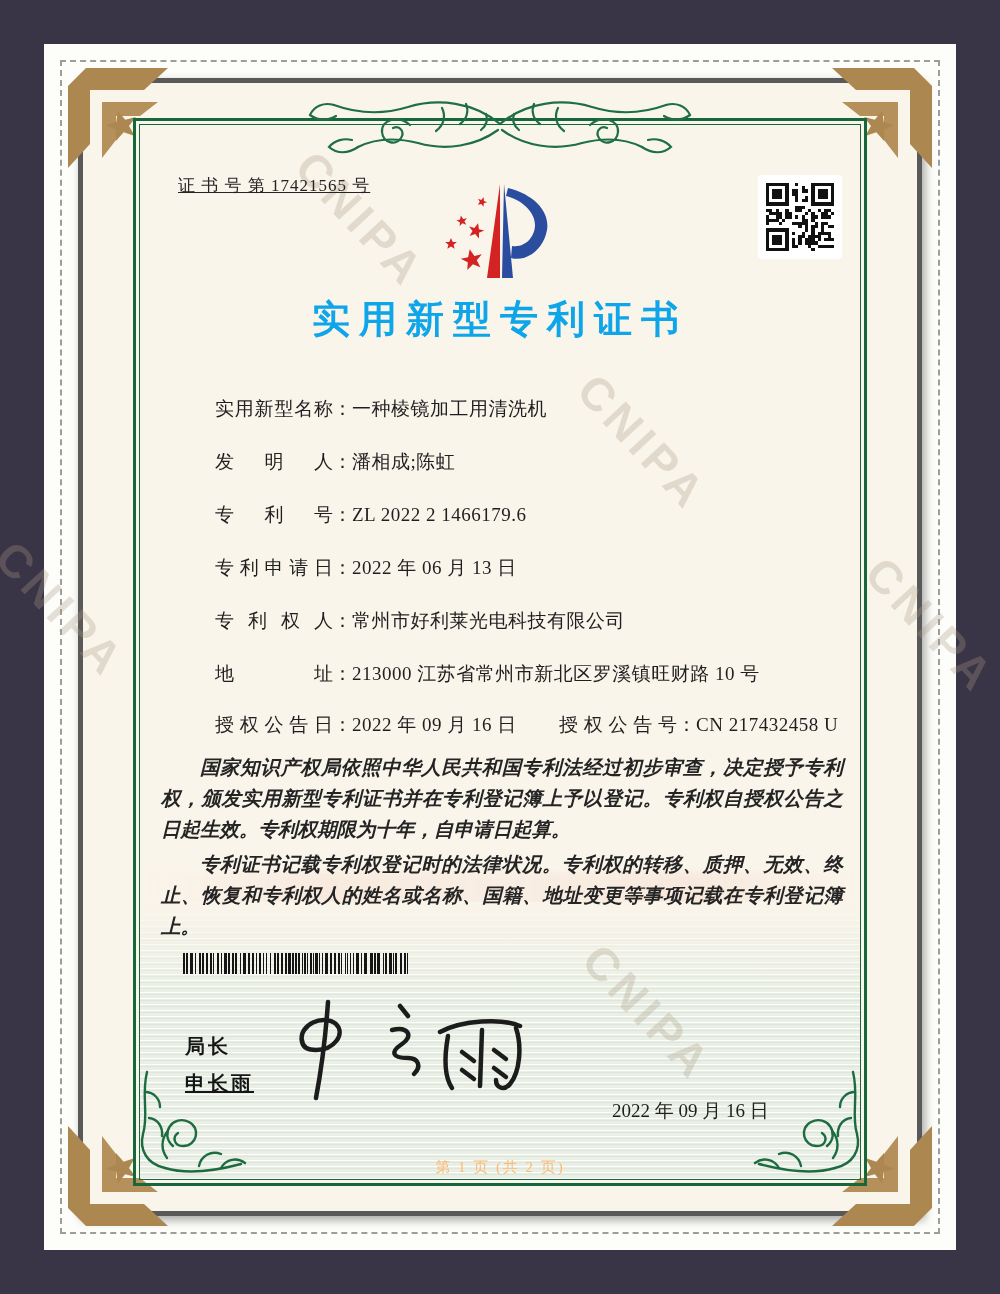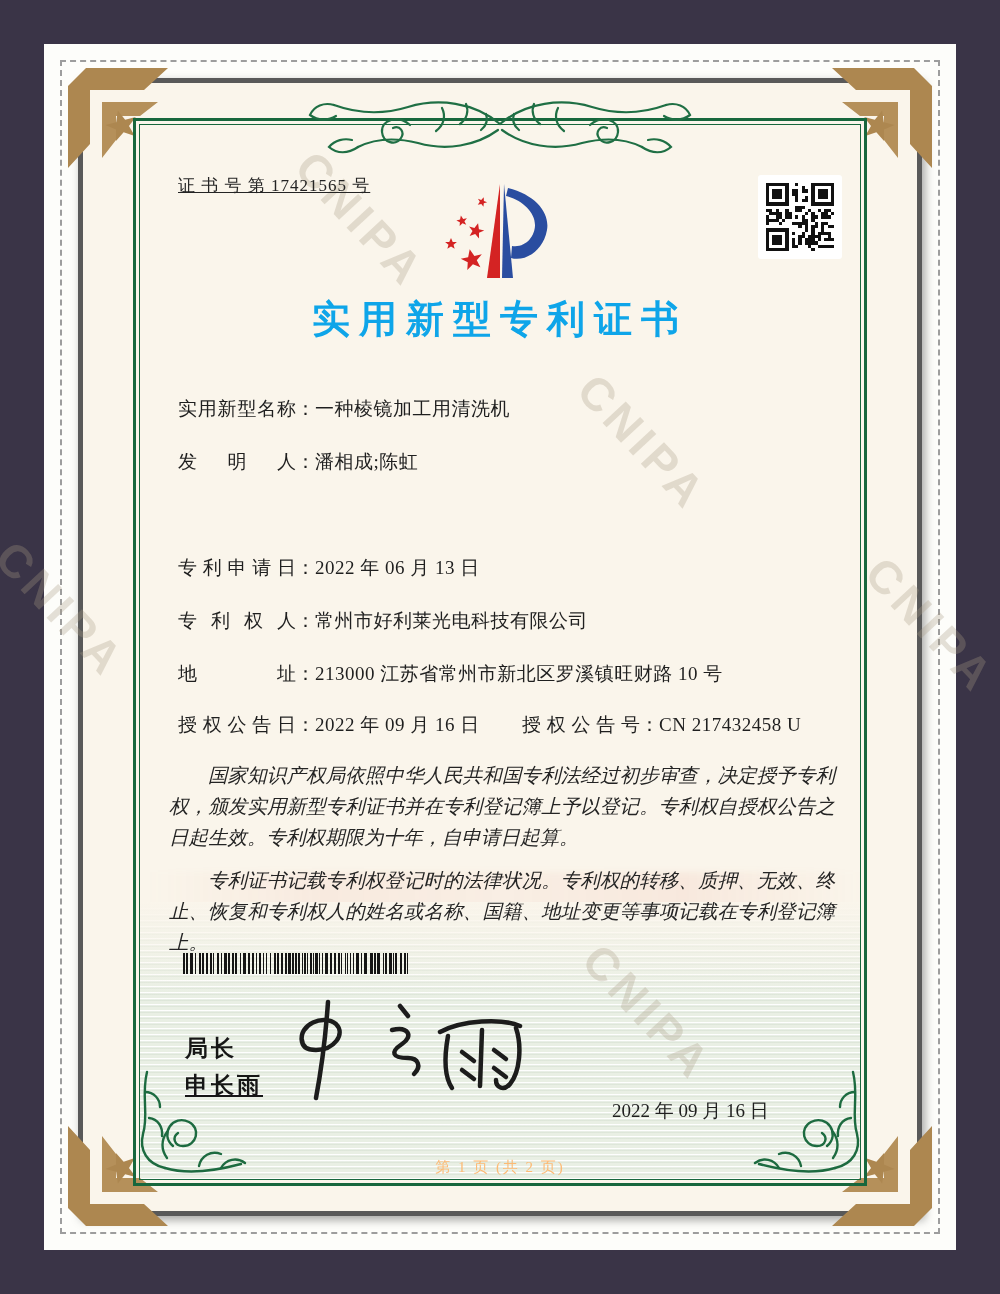--- a/index.html
+++ b/index.html
@@ -34,29 +34,29 @@
   .stamp-ghost{position:absolute;left:145px;top:872px;width:720px;height:34px;z-index:2;
       background:linear-gradient(90deg,rgba(231,119,92,0),rgba(231,119,92,.08),rgba(231,119,92,.05),rgba(231,119,92,.09),rgba(231,119,92,0));
       filter:blur(3px);}
   .certno{position:absolute;left:178px;top:174px;font-size:17px;letter-spacing:1px;color:#242424;z-index:5;text-decoration:underline;}
   .logo{position:absolute;left:432px;top:170px;width:150px;height:118px;z-index:5;}
   .qrpad{position:absolute;left:758px;top:175px;width:84px;height:84px;background:#fff;border-radius:3px;z-index:5;}
   .qrpad svg{position:absolute;inset:8px;}
   .title{position:absolute;left:0;right:0;top:294px;text-align:center;font-size:38px;font-weight:700;
          letter-spacing:9px;color:#0ea5e9;z-index:5;}
   .frow{position:absolute;left:178px;font-size:19px;color:#1f1f1f;white-space:nowrap;z-index:5;width:690px;}
-  .flabel{display:inline-block;width:118px;text-align:justify;text-align-last:justify;}
+  .flabel{display:inline-block;width:118px;text-align:justify;text-align-last:justify;margin-left:37px;}
   .fvalue{letter-spacing:.5px;}
   .grant2{position:absolute;left:344px;top:0;}
   .paras{position:absolute;left:157px;top:748px;width:690px;z-index:5;
          font-size:19.5px;line-height:31px;text-align:justify;color:#242424;font-style:italic;}
-  .paras p{margin:12px;text-indent:2em;}
+  .paras p{margin:4px;text-indent:2em;font-weight:bold;}
   .barcode{position:absolute;left:183px;top:953px;width:228px;height:21px;z-index:5;}
   .officer{position:absolute;left:185px;z-index:5;font-family:"Liberation Sans","DejaVu Sans",sans-serif;
-           font-size:23px;font-weight:600;letter-spacing:3px;color:#161616;}
+           font-size:20px;font-weight:600;letter-spacing:3px;color:#161616;}
   .officer.t1{top:1033px;} .officer.t2{top:1070px;text-decoration:underline;}
   .sig{position:absolute;left:272px;top:996px;width:260px;height:110px;z-index:5;}
   .date{position:absolute;left:612px;top:1098px;font-size:19px;color:#1f1f1f;z-index:5;}
   .footer{position:absolute;left:0;right:0;top:1158px;text-align:center;font-size:15px;
           letter-spacing:2px;color:#fdba74;z-index:5;}
 </style>
 </head>
 <body>
 
 <svg width="0" height="0" style="position:absolute" aria-hidden="true">
@@ -274,20 +274,23 @@
   </div>
 
   <div class="title">实用新型专利证书</div>
 
   <div class="frow" style="top:396px">
     <span class="flabel">实用新型名称</span><span>：</span><span class="fvalue">一种棱镜加工用清洗机</span>
   </div>
   <div class="frow" style="top:449px">
     <span class="flabel">发明人</span><span>：</span><span class="fvalue">潘相成;陈虹</span>
   </div>
+  <div class="frow" style="top:502px">
+    <span class="flabel">专利号</span><span>：</span><span class="fvalue">ZL 2022 2 1466179.6</span>
+  </div>
   <div class="frow" style="top:555px">
     <span class="flabel">专利申请日</span><span>：</span><span class="fvalue">2022 年 06 月 13 日</span>
   </div>
   <div class="frow" style="top:608px">
     <span class="flabel">专利权人</span><span>：</span><span class="fvalue">常州市好利莱光电科技有限公司</span>
   </div>
   <div class="frow" style="top:661px">
     <span class="flabel">地址</span><span>：</span><span class="fvalue">213000 江苏省常州市新北区罗溪镇旺财路 10 号</span>
   </div>
   <div class="frow" style="top:712px">

